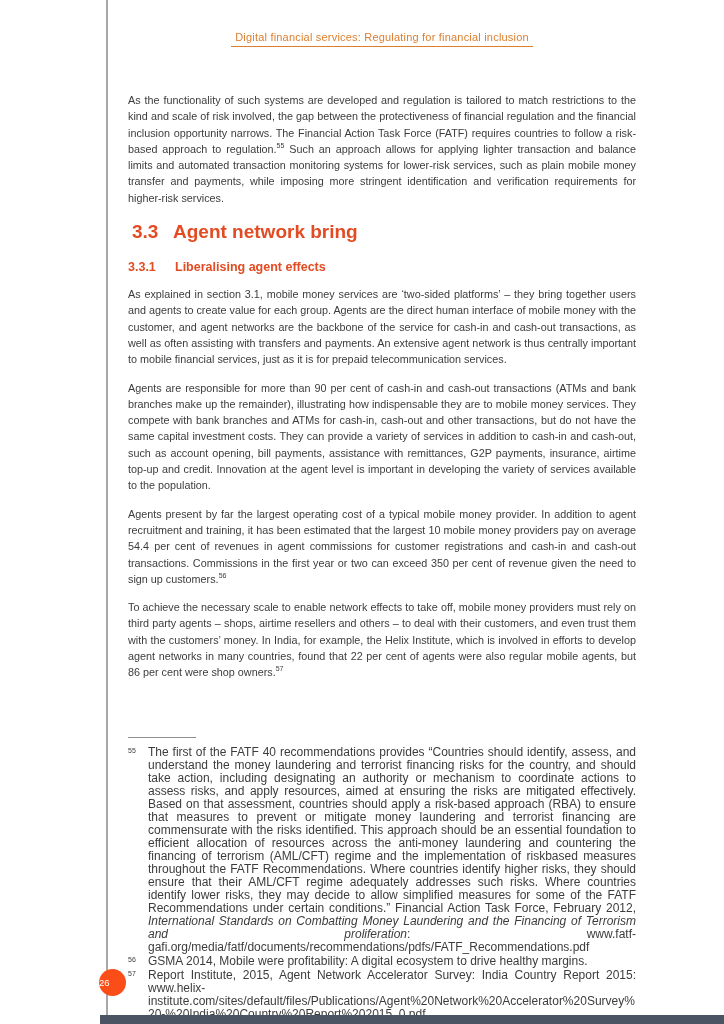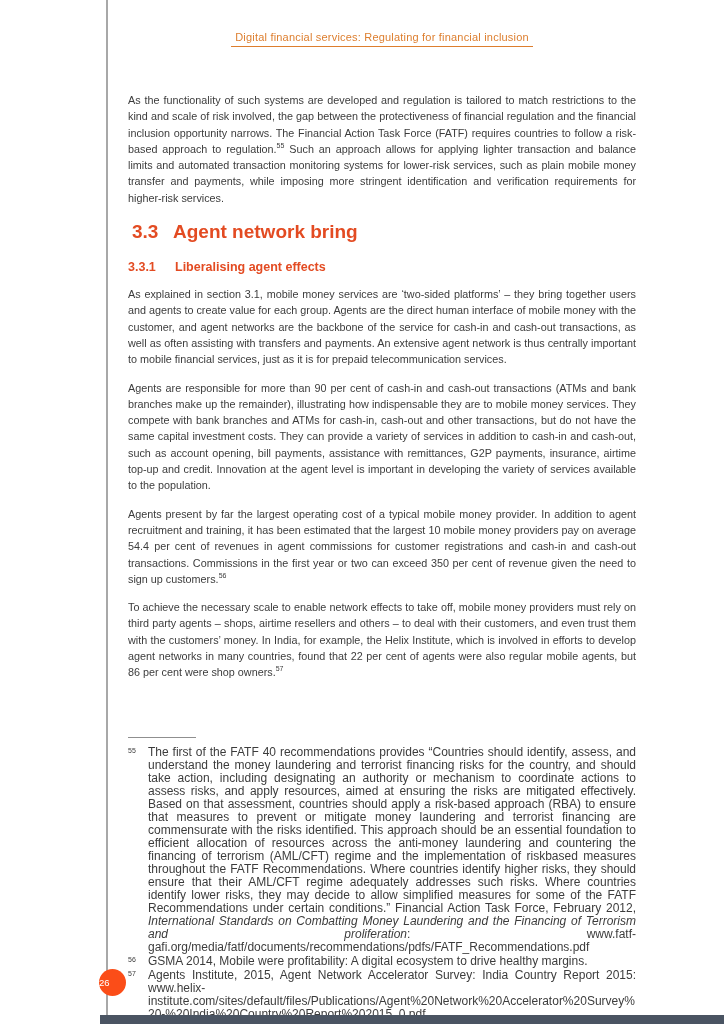--- a/index.html
+++ b/index.html
@@ -87,21 +87,21 @@
     <div class="fn-row">
       <span class="fn-marker">55</span>
       <span class="fn-text"><span>The first of the FATF 40 recommendations provides “Countries should identify, assess, and understand the money laundering and terrorist financing risks for the country, and should take action, including designating an authority or mechanism to coordinate actions to assess risks, and apply resources, aimed at ensuring the risks are mitigated effectively. Based on that assessment, countries should apply a risk-based approach (RBA) to ensure that measures to prevent or mitigate money laundering and terrorist financing are commensurate with the risks identified. This approach should be an essential foundation to efficient allocation of resources across the anti-money laundering and countering the financing of terrorism (AML/CFT) regime and the implementation of riskbased measures throughout the FATF Recommendations. Where countries identify higher risks, they should ensure that their AML/CFT regime adequately addresses such risks. Where countries identify lower risks, they may decide to allow simplified measures for some of the FATF Recommendations under certain conditions.” Financial Action Task Force, February 2012, </span><span style="font-style: italic;">International Standards on Combatting Money Laundering and the Financing of Terrorism and proliferation</span><span>: www.fatf-gafi.org/media/fatf/documents/recommendations/pdfs/FATF_Recommendations.pdf</span></span>
     </div>
     <div class="fn-row">
       <span class="fn-marker">56</span>
       <span class="fn-text"><span>GSMA 2014, Mobile were profitability: A digital ecosystem to drive healthy margins.</span></span>
     </div>
     <div class="fn-row">
       <span class="fn-marker">57</span>
-      <span class="fn-text"><span>Agents Institute, 2015, </span><span style="">Agent Network Accelerator Survey: India Country Report 2015</span><span>: www.helix-institute.com/sites/default/files/Publications/Agent%20Network%20Accelerator%20Survey%20-%20India%20Country%20Report%202015_0.pdf</span></span>
+      <span class="fn-text"><span>Report Institute, 2015, </span><span style="">Agent Network Accelerator Survey: India Country Report 2015</span><span>: www.helix-institute.com/sites/default/files/Publications/Agent%20Network%20Accelerator%20Survey%20-%20India%20Country%20Report%202015_0.pdf</span></span>
     </div>
   </div>
 
   <div class="page-badge">
     <span>26</span>
   </div>
 
   <div class="footer-bar"></div>
 </div>
 

